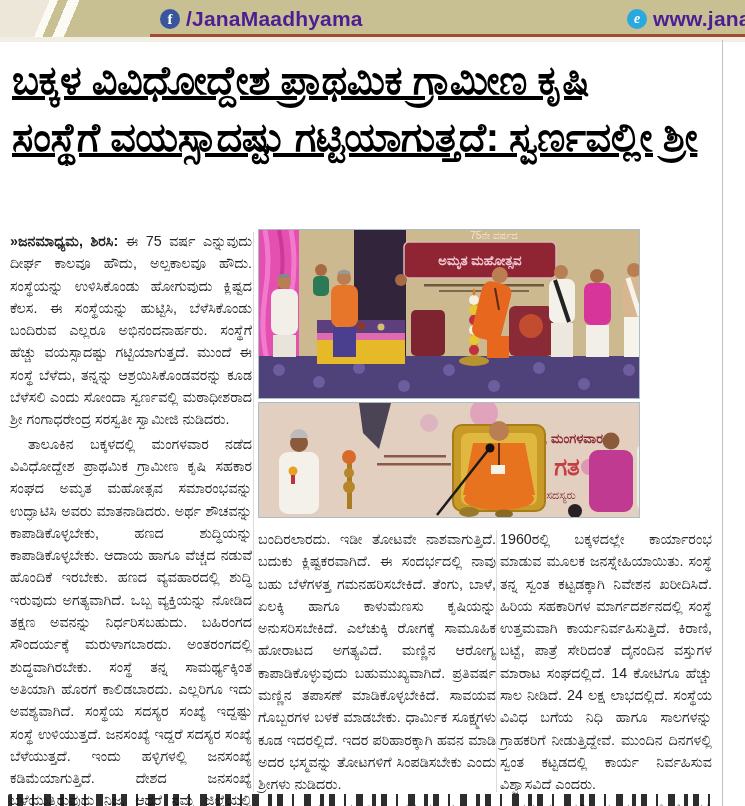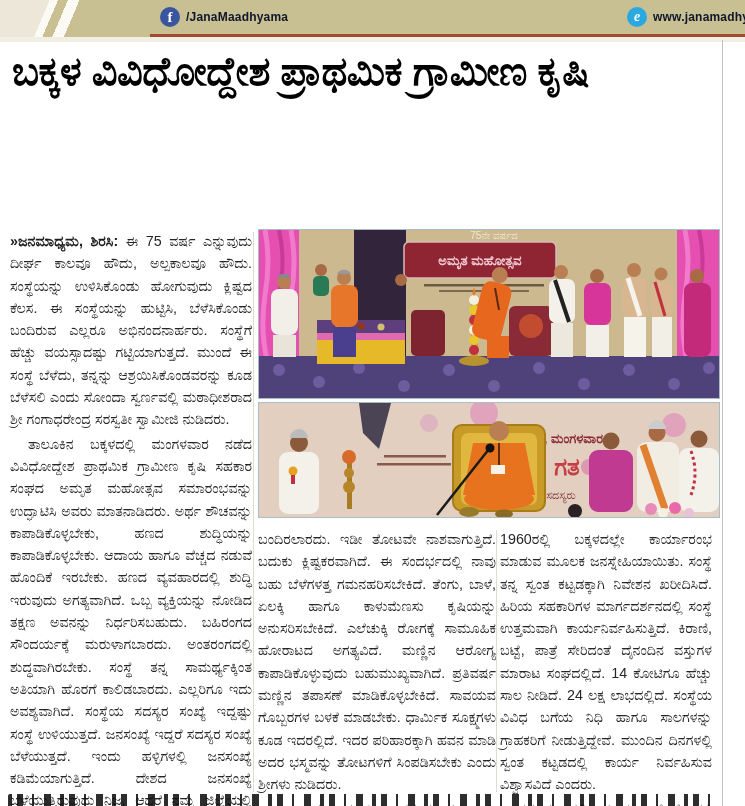--- a/index.html
+++ b/index.html
@@ -11,38 +11,38 @@
   .header-corner{position:absolute;left:0;top:0;width:150px;height:37px;
           background:linear-gradient(113deg,#ece7d9 30%,#fbfaf5 30% 35%,#c8bf92 35% 41%,#fbfaf5 41% 48%,#c8bf92 48%);}
   .sub-strip{position:absolute;left:0;top:37px;width:745px;height:5px;background:#f1eee4;}
   .social{position:absolute;top:7px;display:flex;align-items:center;gap:6px;}
   .social-fb{left:160px;}
   .social-web{left:627px;width:130px;overflow:hidden;white-space:nowrap;}
   .icon-circle{width:20px;height:20px;border-radius:50%;display:inline-flex;align-items:center;
           justify-content:center;color:#fff;font-weight:bold;flex:0 0 auto;}
   .fb-circle{background:#3a559f;font-family:"Liberation Serif",serif;font-size:15px;}
   .e-circle{background:#2aa9e0;font-style:italic;font-family:"Liberation Serif",serif;font-size:14px;}
-  .social-label{font-size:12px;font-weight:600;color:#0f172a;letter-spacing:.2px;}
-  
-  .headline{position:absolute;left:12px;top:43px;width:708px;color:#000;}
+  .social-label{font-size:21px;font-weight:600;color:#4c1d95;letter-spacing:.2px;}
+  
+  .headline{position:absolute;left:12px;top:52px;width:708px;color:#000;text-decoration:underline;}
   .headline div{font-size:40px;line-height:57px;font-weight:800;letter-spacing:-.5px;white-space:nowrap;overflow:hidden;}
   
   .col{position:absolute;font-size:14.3px;line-height:1.56;color:#262626;text-align:justify;}
   .col p{margin:0 0 2px 0;}
   .col p.indent{text-indent:18px;}
   .col1{left:10px;top:230px;width:242px;}
   .col2{left:258px;top:528px;width:238px;}
   .col3{left:500px;top:528px;width:212px;}
   .dateline{font-weight:bold;color:#1d1d1d;margin-top:35px;}
   .col-rule{position:absolute;width:1px;background:#dcdcd4;}
   .rule1{left:253px;top:232px;height:560px;}
   .rule2{left:496px;top:530px;height:262px;}
   .divider-v{position:absolute;left:722px;top:40px;width:1px;height:766px;background:#c3c3bd;}
   
-  .photo{position:absolute;left:258px;width:462px;border:1px solid #a9bdc6;box-sizing:border-box;
+  .photo{position:absolute;left:258px;width:382px;border:1px solid #a9bdc6;box-sizing:border-box;
          background:#5eead4;overflow:hidden;}
   .photo1{top:229px;height:170px;}
   .photo2{top:402px;height:116px;}
   .photo svg{display:block;}
   
   .clipped-row{position:absolute;left:8px;top:794px;width:712px;height:12px;opacity:.88;
     background:
       repeating-linear-gradient(90deg,#111 0 4px,transparent 4px 9px,#111 9px 15px,transparent 15px 24px,
         #111 24px 26px,transparent 26px 36px,#111 36px 43px,transparent 43px 52px);
     border-radius:2px 2px 0 0;}
@@ -60,20 +60,21 @@
     </div>
     <div class="social social-web">
       <span class="icon-circle e-circle">e</span>
       <span class="social-label">www.janamadhya</span>
     </div>
   </div>
   <div class="sub-strip"></div>
 
   <div class="headline">
     <div>ಬಕ್ಕಳ ವಿವಿಧೋದ್ದೇಶ ಪ್ರಾಥಮಿಕ ಗ್ರಾಮೀಣ ಕೃಷಿ</div>
+    <div>ಸಂಸ್ಥೆಗೆ ವಯಸ್ಸಾದಷ್ಟು ಗಟ್ಟಿಯಾಗುತ್ತದೆ: ಸ್ವರ್ಣವಲ್ಲೀ ಶ್ರೀ</div>
   </div>
 
   <div class="col-rule rule1"></div>
   <div class="col-rule rule2"></div>
   <div class="divider-v"></div>
 
   <div class="col col1">
     <p><span class="dateline">»ಜನಮಾಧ್ಯಮ, ಶಿರಸಿ:</span><span> ಈ 75 ವರ್ಷ ಎನ್ನುವುದು ದೀರ್ಘ ಕಾಲವೂ ಹೌದು, ಅಲ್ಪಕಾಲವೂ ಹೌದು. ಸಂಸ್ಥೆಯನ್ನು ಉಳಿಸಿಕೊಂಡು ಹೋಗುವುದು ಕ್ಲಿಷ್ಟದ ಕೆಲಸ. ಈ ಸಂಸ್ಥೆಯನ್ನು ಹುಟ್ಟಿಸಿ, ಬೆಳೆಸಿಕೊಂಡು ಬಂದಿರುವ ಎಲ್ಲರೂ ಅಭಿನಂದನಾರ್ಹರು. ಸಂಸ್ಥೆಗೆ ಹೆಚ್ಚು ವಯಸ್ಸಾದಷ್ಟು ಗಟ್ಟಿಯಾಗುತ್ತದೆ. ಮುಂದೆ ಈ ಸಂಸ್ಥೆ ಬೆಳೆದು, ತನ್ನನ್ನು ಆಶ್ರಯಿಸಿಕೊಂಡವರನ್ನು ಕೂಡ ಬೆಳೆಸಲಿ ಎಂದು ಸೋಂದಾ ಸ್ವರ್ಣವಲ್ಲಿ ಮಠಾಧೀಶರಾದ ಶ್ರೀ ಗಂಗಾಧರೇಂದ್ರ ಸರಸ್ವತೀ ಸ್ವಾಮೀಜಿ ನುಡಿದರು.</span></p>
     <p class="indent">ತಾಲೂಕಿನ ಬಕ್ಕಳದಲ್ಲಿ ಮಂಗಳವಾರ ನಡೆದ ವಿವಿಧೋದ್ದೇಶ ಪ್ರಾಥಮಿಕ ಗ್ರಾಮೀಣ ಕೃಷಿ ಸಹಕಾರ ಸಂಘದ ಅಮೃತ ಮಹೋತ್ಸವ ಸಮಾರಂಭವನ್ನು ಉದ್ಘಾಟಿಸಿ ಅವರು ಮಾತನಾಡಿದರು. ಅರ್ಥ ಶೌಚವನ್ನು ಕಾಪಾಡಿಕೊಳ್ಳಬೇಕು, ಹಣದ ಶುದ್ಧಿಯನ್ನು ಕಾಪಾಡಿಕೊಳ್ಳಬೇಕು. ಆದಾಯ ಹಾಗೂ ವೆಚ್ಚದ ನಡುವೆ ಹೊಂದಿಕೆ ಇರಬೇಕು. ಹಣದ ವ್ಯವಹಾರದಲ್ಲಿ ಶುದ್ಧಿ ಇರುವುದು ಅಗತ್ಯವಾಗಿದೆ. ಒಬ್ಬ ವ್ಯಕ್ತಿಯನ್ನು ನೋಡಿದ ತಕ್ಷಣ ಅವನನ್ನು ನಿರ್ಧರಿಸಬಹುದು. ಬಹಿರಂಗದ ಸೌಂದರ್ಯಕ್ಕೆ ಮರುಳಾಗಬಾರದು. ಅಂತರಂಗದಲ್ಲಿ ಶುದ್ಧವಾಗಿರಬೇಕು. ಸಂಸ್ಥೆ ತನ್ನ ಸಾಮರ್ಥ್ಯಕ್ಕಿಂತ ಅತಿಯಾಗಿ ಹೊರಗೆ ಕಾಲಿಡಬಾರದು. ಎಲ್ಲರಿಗೂ ಇದು ಅವಶ್ಯವಾಗಿದೆ. ಸಂಸ್ಥೆಯ ಸದಸ್ಯರ ಸಂಖ್ಯೆ ಇದ್ದಷ್ಟು ಸಂಸ್ಥೆ ಉಳಿಯುತ್ತದೆ. ಜನಸಂಖ್ಯೆ ಇದ್ದರೆ ಸದಸ್ಯರ ಸಂಖ್ಯೆ ಬೆಳೆಯುತ್ತದೆ. ಇಂದು ಹಳ್ಳಿಗಳಲ್ಲಿ ಜನಸಂಖ್ಯೆ ಕಡಿಮೆಯಾಗುತ್ತಿದೆ. ದೇಶದ ಜನಸಂಖ್ಯೆ ಬೆಳೆಯುತ್ತಿರುವುದು ನಿಜ, ಆದರೆ ನಮ್ಮ ಜಿಲ್ಲೆಯಲ್ಲಿ ಹಂತ ಹಂತವಾಗಿ ಜನಸಂಖ್ಯೆ ಕುಸಿಯುತ್ತಿದೆ. ದೇಶದ ವಿಷಯ ಹಾಗೂ ಸ್ಥಳೀಯ ವಿಷಯಕ್ಕೆ ಭೇದವಿದೆ. ಸ್ಥಳೀಯ ವಿಷಯಕ್ಕೆ ಹೆಚ್ಚು ಗಮನಹರಿಸಿ ಜನಸಂಖ್ಯೆ ಉಳಿಸಿಕೊಳ್ಳಬೇಕು ಎಂದರು.</p>
 

